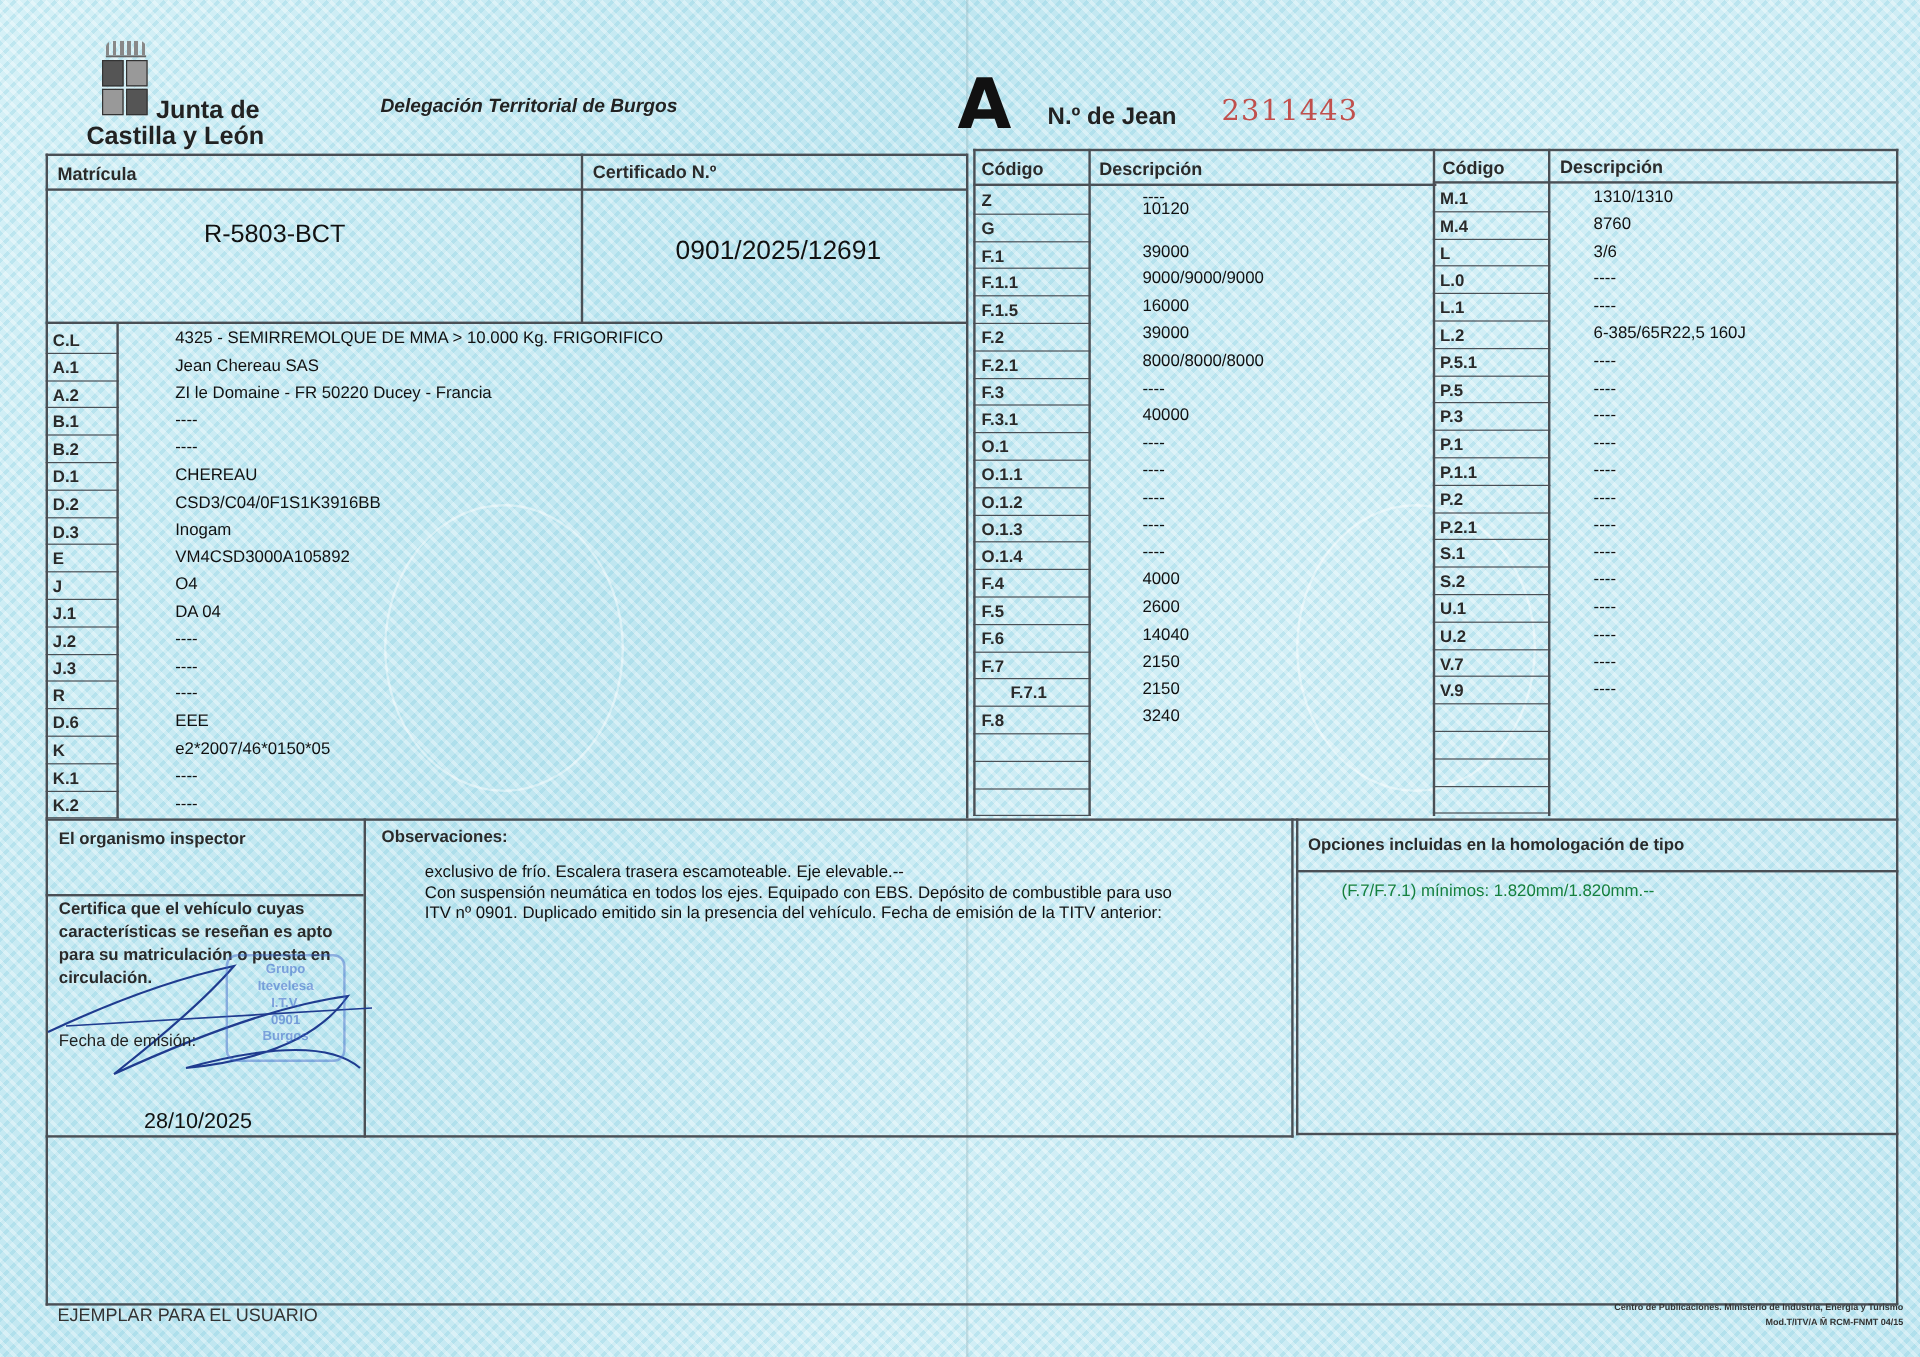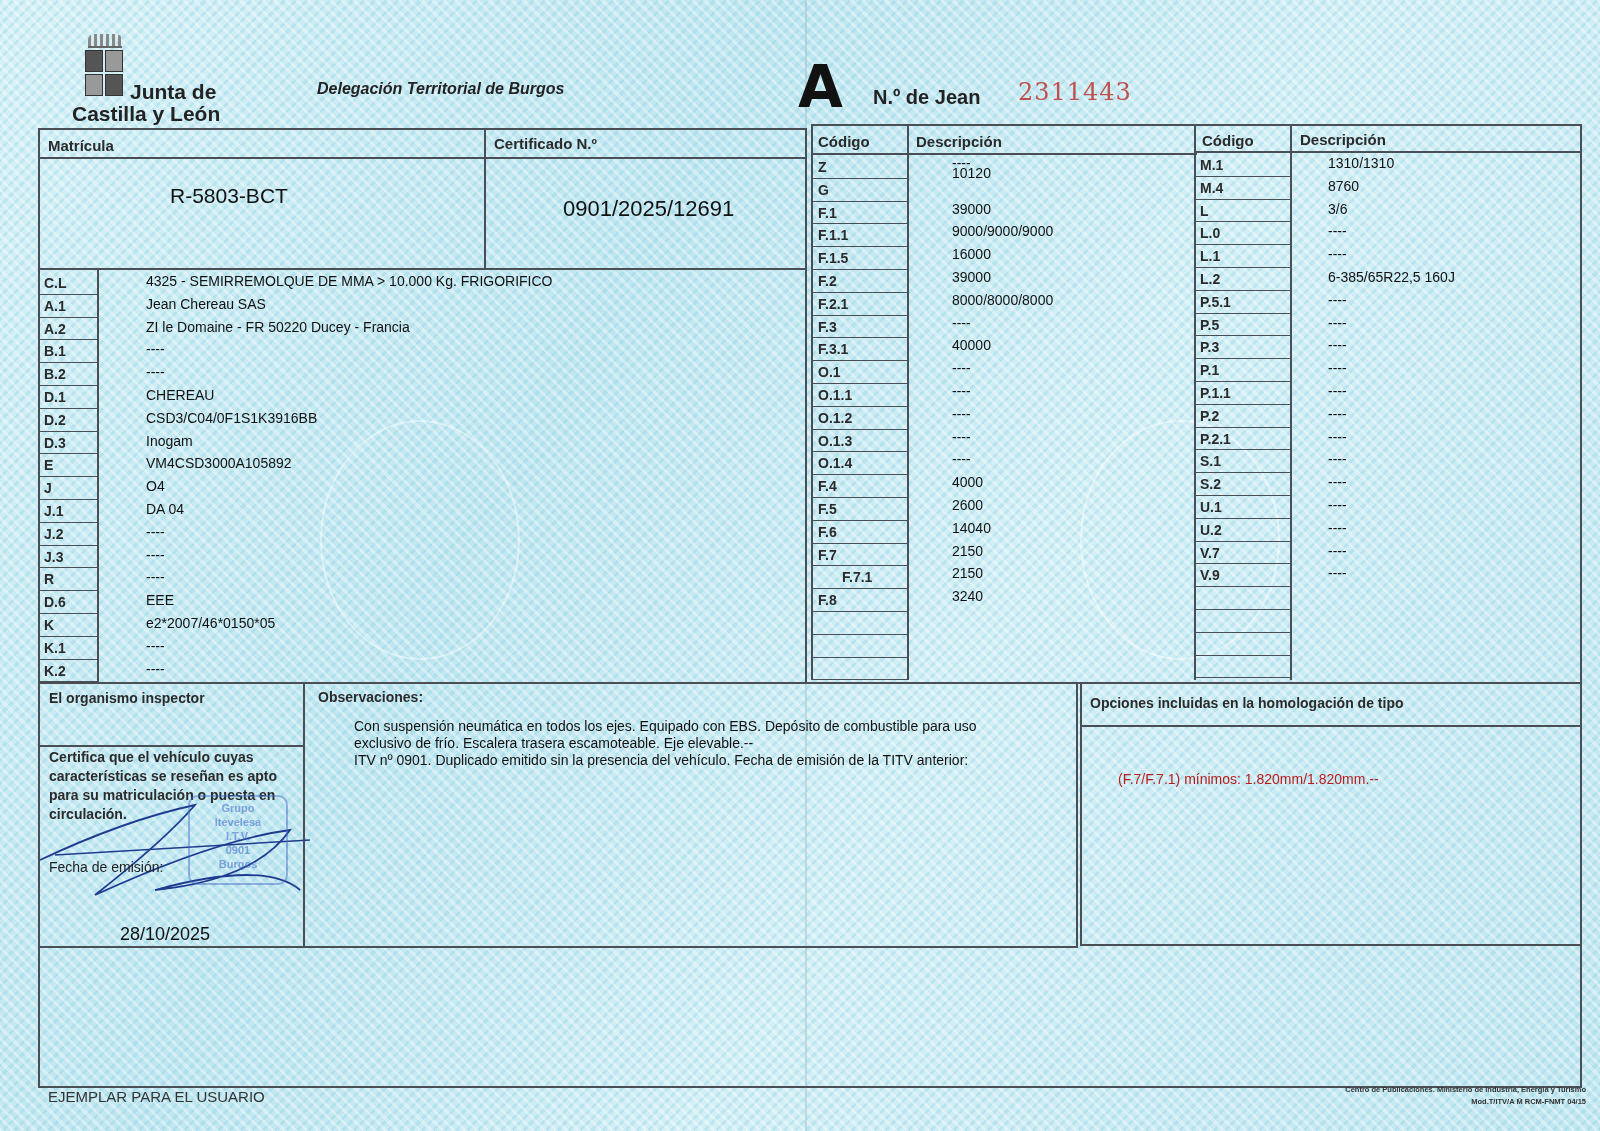--- a/index.html
+++ b/index.html
@@ -37,21 +37,21 @@
   .plate { position: absolute; left: 170px; top: 184px; font-size: 21px; color: #111; }
   .cert { position: absolute; left: 563px; top: 196px; font-size: 22px; color: #111; }
 
   .organismo-text { position: absolute; left: 49px; top: 748px; width: 240px; font-size: 14px; font-weight: bold; line-height: 19px; color: #2a2a2a; }
   .fecha-label { position: absolute; left: 49px; top: 859px; font-size: 14px; color: #222; }
   .fecha-val { position: absolute; left: 120px; top: 924px; font-size: 18px; color: #111; }
   .stamp { position: absolute; left: 188px; top: 795px; width: 100px; height: 90px; border: 2px solid rgba(60,100,200,0.45); border-radius: 10px; color: rgba(60,100,200,0.55); font-size: 11px; font-weight: bold; text-align: center; padding-top: 4px; line-height: 14px; }
   .signature { position: absolute; left: 35px; top: 800px; width: 280px; height: 110px; }
 
   .obs-text { position: absolute; left: 354px; top: 718px; width: 700px; font-size: 14px; line-height: 17px; color: #111; }
-  .opc-text { position: absolute; left: 1118px; top: 771px; font-size: 14px; color: #b91c1c; }
+  .opc-text { position: absolute; left: 1118px; top: 734px; font-size: 14px; color: #15803d; }
 
   .footer-left { position: absolute; left: 48px; top: 1088px; font-size: 15px; color: #333; }
   .footer-r1 { position: absolute; right: 14px; top: 1085px; font-size: 7.5px; font-weight: bold; color: #333; }
   .footer-r2 { position: absolute; right: 14px; top: 1097px; font-size: 7.5px; font-weight: bold; color: #333; }
 
   .watermark { position: absolute; border: 2px solid rgba(255,255,255,0.45); border-radius: 50%; }
 </style>
 </head>
 <body>
 
@@ -320,22 +320,22 @@
   <div>I.T.V.</div>
   <div>0901</div>
   <div>Burgos</div>
 </div>
 <div class="fecha-label">Fecha de emisión:</div>
 <div class="fecha-val">28/10/2025</div>
 
 <div class="line" style="left:1076px;top:682px;width:2px;height:266px;"></div>
 <div class="hdr" style="left:318px;top:689px;font-size:14px;">Observaciones:</div>
 <div class="obs-text">
+  <div>exclusivo de frío. Escalera trasera escamoteable. Eje elevable.--</div>
   <div>Con suspensión neumática en todos los ejes. Equipado con EBS. Depósito de combustible para uso</div>
-  <div>exclusivo de frío. Escalera trasera escamoteable. Eje elevable.--</div>
   <div>ITV nº 0901. Duplicado emitido sin la presencia del vehículo. Fecha de emisión de la TITV anterior:</div>
 </div>
 
 <div class="line" style="left:1080px;top:682px;width:2px;height:264px;"></div>
 <div class="line" style="left:1080px;top:725px;width:502px;height:2px;"></div>
 <div class="line" style="left:1080px;top:944px;width:502px;height:2px;"></div>
 <div class="hdr" style="left:1090px;top:695px;font-size:14px;">Opciones incluidas en la homologación de tipo</div>
 <div class="opc-text">(F.7/F.7.1) mínimos: 1.820mm/1.820mm.--</div>
 
 <div class="footer-left">EJEMPLAR PARA EL USUARIO</div>

